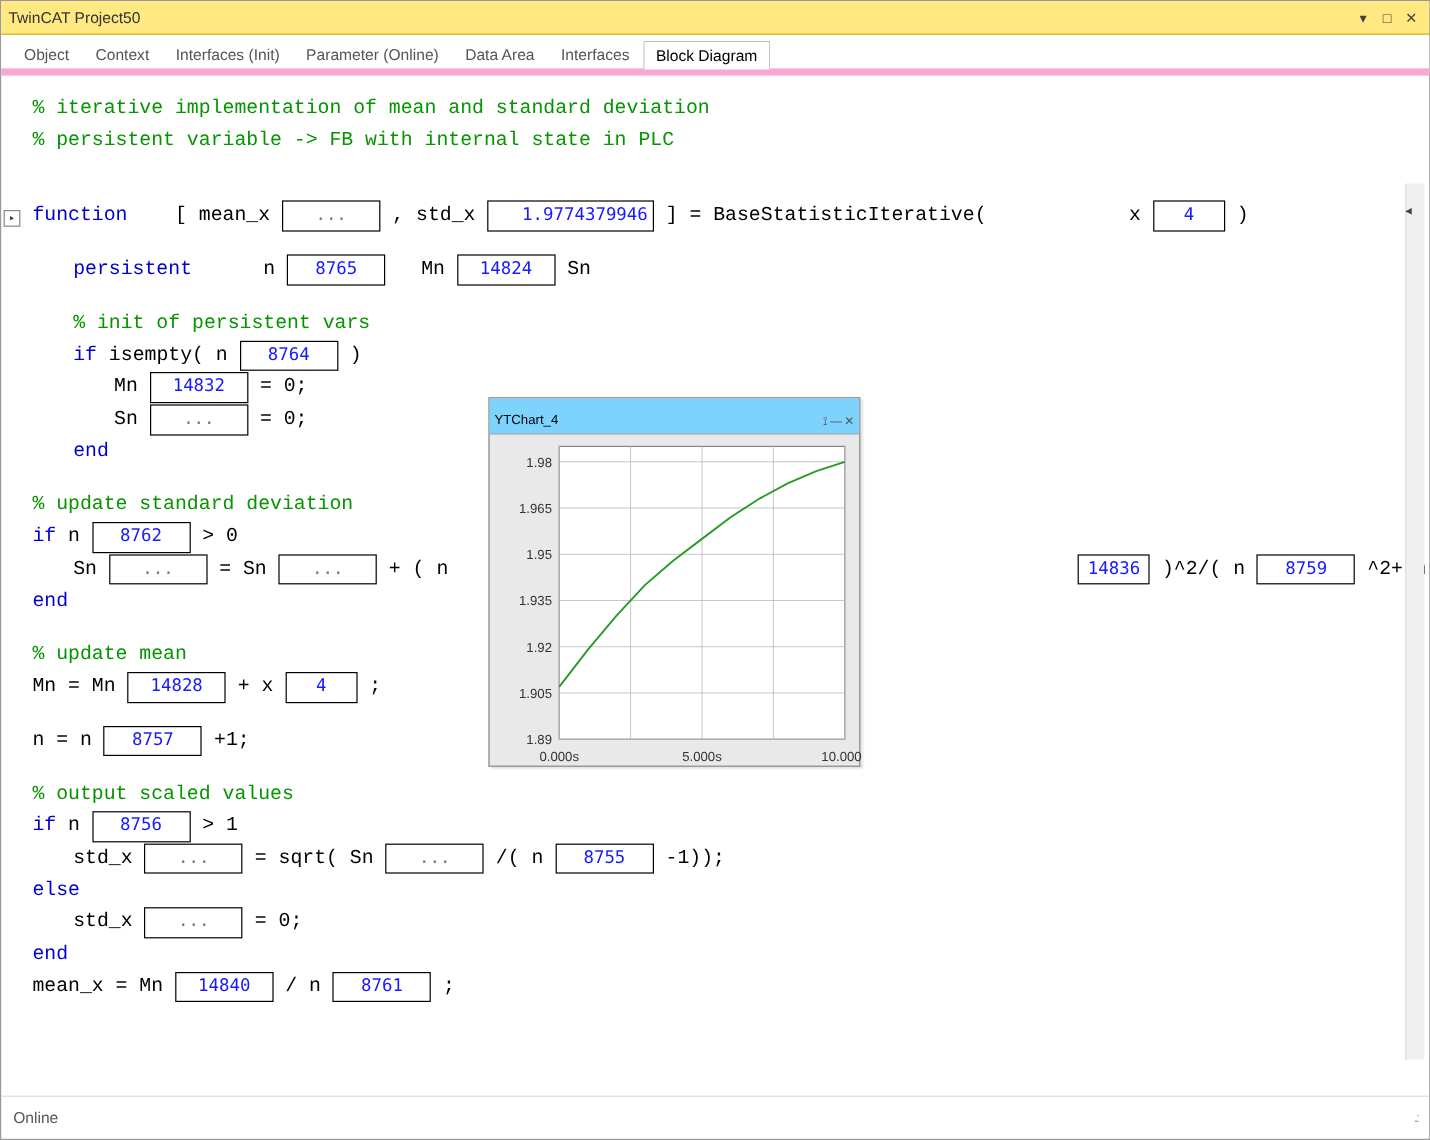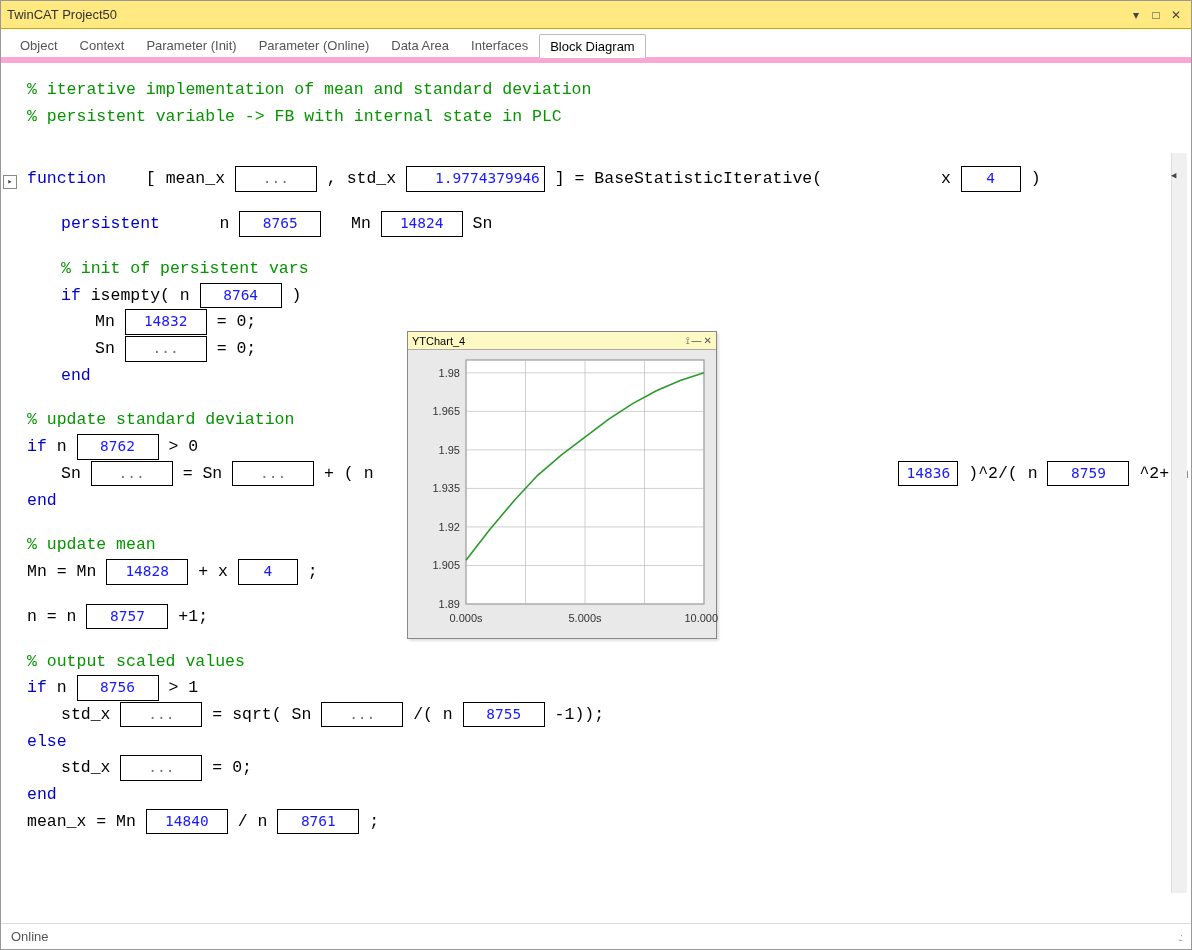--- a/index.html
+++ b/index.html
@@ -141,43 +141,43 @@
     left: 406px;
     top: 268px;
     width: 310px;
     height: 308px;
     background: #e9e9e9;
     border: 1px solid #888;
     box-shadow: 2px 2px 2px rgba(0,0,0,.12);
     font-family: "Segoe UI", Arial, sans-serif;
   }
   .chartwin .chart-title {
-    height: 18px;
-    background: #fef9c3;
+    height: 30px;
+    background: #7dd3fc;
     font-size: 11px;
     padding: 1px 4px;
     border-bottom: 1px solid #aaa;
     display: flex;
-    align-items: flex-start;
+    align-items: flex-end;
   }
   .chartwin .chart-title .spacer { flex: 1; }
   .chartwin .chart-title .cbtn {
     font-size: 10px;
     margin-left: 2px;
     color: #555;
     cursor: pointer;
   }
   .chart-body {
     position: relative;
     width: 100%;
     height: 288px;
   }
   
   .statusbar {
-    height: 26px;
+    height: 36px;
     border-top: 1px solid #ddd;
     display: flex;
     align-items: center;
     padding: 0 10px;
     font-size: 13px;
     color: #555;
   }
   .statusbar .grip {
     margin-left: auto;
     color:#aaa;
@@ -194,21 +194,21 @@
   <div class="titlebar">
     <span class="title">TwinCAT Project50</span>
     <span class="win-btn">▾</span>
     <span class="win-btn">□</span>
     <span class="win-btn">✕</span>
   </div>
 
   <div class="tabstrip">
     <div class="tab">Object</div>
     <div class="tab">Context</div>
-    <div class="tab">Parameter (Init)</div>
+    <div class="tab">Interfaces (Init)</div>
     <div class="tab">Parameter (Online)</div>
     <div class="tab">Data Area</div>
     <div class="tab">Interfaces</div>
     <div class="tab active">Block Diagram</div>
   </div>
 
 
   <div class="code-area">
 
     <div class="scroll-track"></div>

